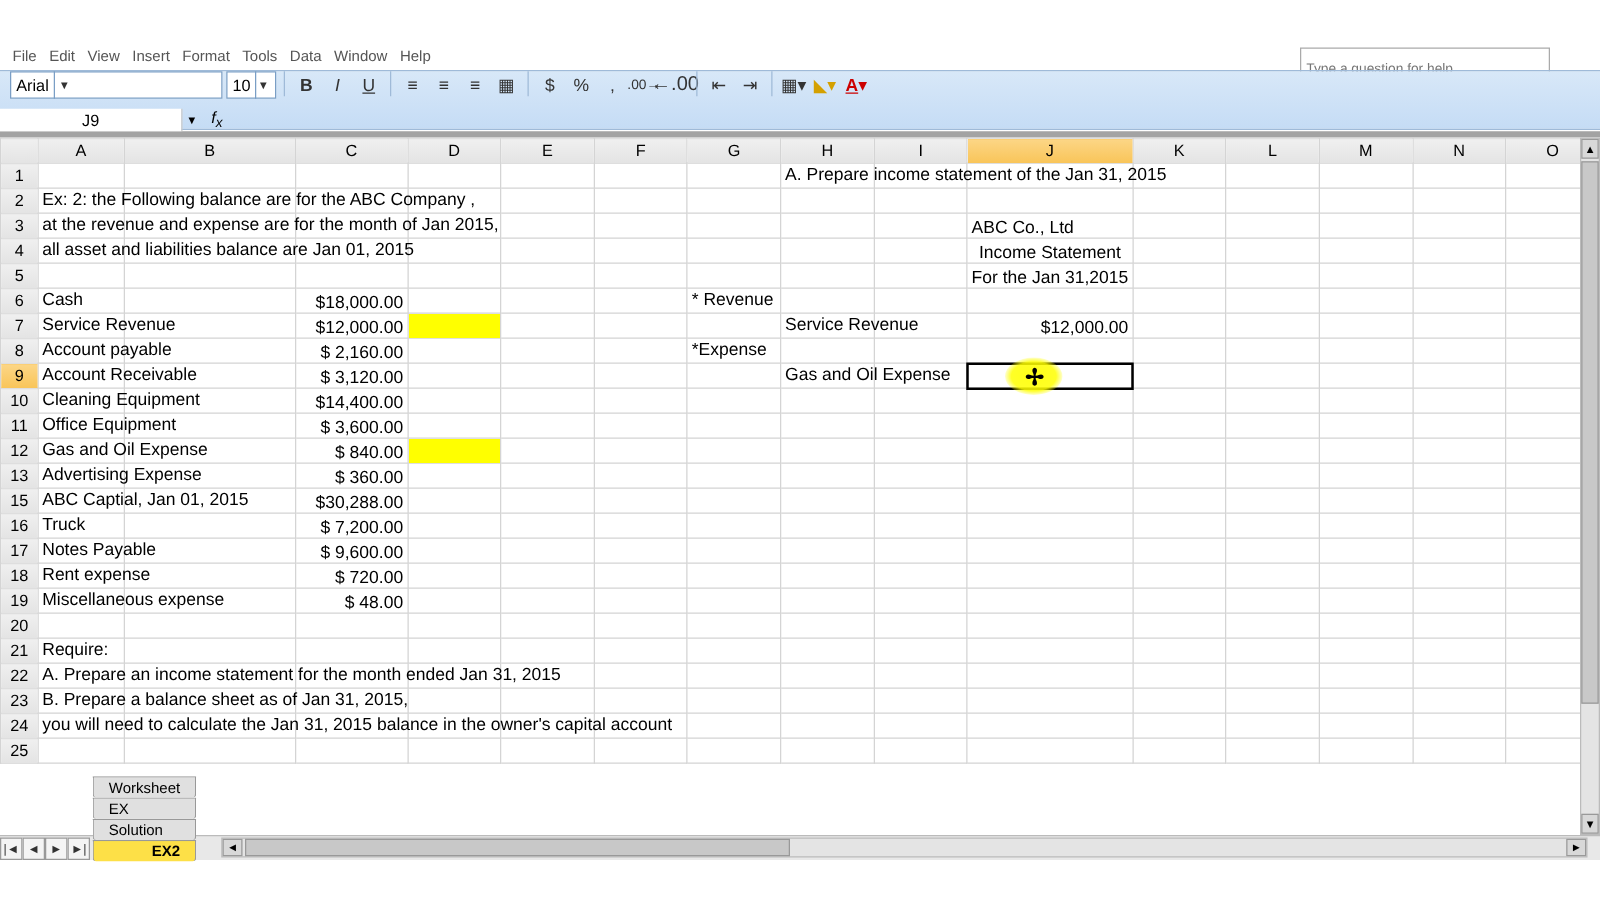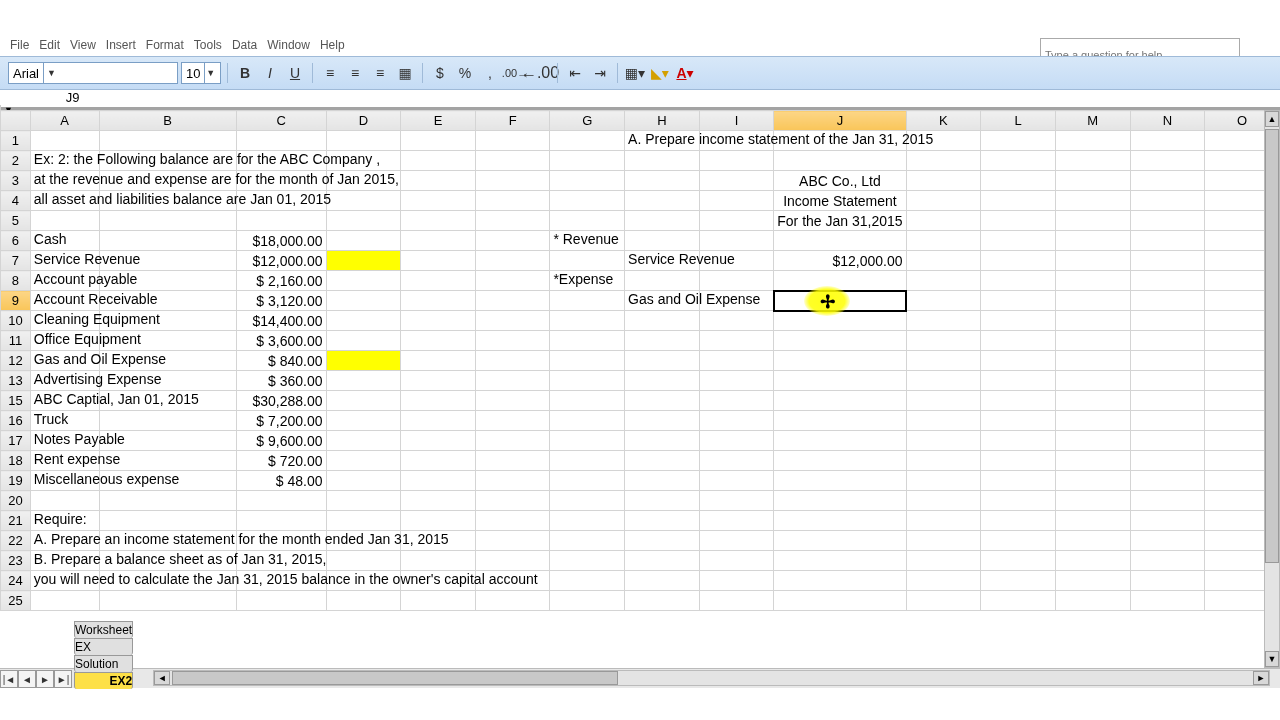--- a/index.html
+++ b/index.html
@@ -3,29 +3,29 @@
 <meta charset="utf-8">
 <style>
 * { box-sizing: border-box; margin: 0; padding: 0; font-family: Arial, sans-serif; }
 body { background: #fff; font-size: 13px; overflow: hidden; width: 1280px; height: 720px; position: relative; }
 
 .topbar { position: absolute; top: 38px; left: 0; right: 0; height: 18px; background: #fff; padding: 0 10px; font-size: 12px; }
 .topbar .menu-item { margin-right: 10px; color: #555; }
 .topbar-right { position: absolute; right: 40px; top: 38px; }
 .q-box { border: 1px solid #aaa; width: 200px; height: 34px; padding: 11px 4px; font-size: 11px; color: #888; }
 
-.toolbar { position: absolute; top: 56px; left: 0; right: 0; height: 34px; background: linear-gradient(#d8e8f8, #c5dcf5); border-top: 1px solid #9fbad8; border-bottom: 1px solid #9fbad8; display: flex; align-items: center; padding: 0 8px; gap: 3px; }
+.toolbar { position: absolute; top: 56px; left: 0; right: 0; height: 48px; background: linear-gradient(#d8e8f8, #c5dcf5); border-top: 1px solid #9fbad8; border-bottom: 1px solid #9fbad8; display: flex; align-items: flex-start; padding: 0 8px; gap: 3px; }
 .font-box { background: #fff; border: 1px solid #7a9ec5; height: 22px; padding: 0 4px; font-size: 13px; display: flex; align-items: center; }
 .font-name { width: 170px; }
 .font-size { width: 40px; }
 .dd { width: 16px; height: 22px; border-left: 1px solid #7a9ec5; display:flex; align-items:center; justify-content:center; font-size:9px; color:#333; margin-left:4px; }
 .tb-btn { width: 22px; height: 22px; display: inline-flex; align-items: center; justify-content: center; font-size: 14px; color: #333; cursor: pointer; border-radius: 2px; }
 .tb-sep { width: 1px; height: 20px; background: #9fbad8; margin: 0 3px; }
 
-.namebox-row { position: absolute; top: 90px; left: 0; right: 0; height: 20px; display: flex; align-items: flex-start; border-bottom: 3px solid #a3a3a3; flex-direction: column; }
+.namebox-row { position: absolute; top: 90px; left: 0; right: 0; height: 20px; display: flex; align-items: flex-end; border-bottom: 5px solid #a3a3a3; }
 .namebox { width: 145px; height: 18px; border: none; padding: 0 10px; font-size: 13px; text-align: center; background:#fff; }
 .nb-dd { width:16px; height:18px; border-left:1px solid #ccc; display:flex; align-items:center; justify-content:center; font-size:9px; }
 .fx { font-style: italic; font-size: 13px; padding: 0 8px; }
 
 .grid-wrap { position: absolute; top: 110px; left: 0; right: 0; bottom: 52px; overflow: hidden; }
 table.sheet { border-collapse: collapse; table-layout: fixed; }
 .sheet th, .sheet td { border: 1px solid #d4d4d4; height: 20px; font-size: 14px; padding: 0 3px; white-space: nowrap; overflow: visible; position: relative;}
 .sheet th { background: linear-gradient(#f0f0f0,#e4e4e4); font-weight: normal; text-align: center; font-size: 13px; }
 th.rowh { width: 30px; text-align: center; font-size:13px; }
 th.colh { text-align: center; }
@@ -35,21 +35,21 @@
 td.right { text-align: right; }
 td.money { font-variant-numeric: tabular-nums; }
 td.active-cell { outline: 2px solid #000; outline-offset: -1px; z-index: 2; }
 .cursor-spot { position: absolute; width: 46px; height: 30px; background: radial-gradient(ellipse, rgba(255,255,0,0.9) 0%, rgba(255,255,0,0.85) 55%, rgba(255,255,0,0) 75%); border-radius: 50%; pointer-events: none; z-index: 3; }
 .cursor-plus { position: absolute; font-size: 18px; font-weight: bold; color: #000; z-index:4; pointer-events:none; }
 .nowrap-over { position:absolute; left:3px; top:0; z-index:1; white-space:nowrap; font-size:14px; }
 
 .tabs-row { position: absolute; bottom: 32px; left: 0; right: 0; height: 20px; display: flex; align-items: flex-end; background: #e8e8e8; border-top:1px solid #bbb; }
 .tab-nav { display: flex; }
 .tab-nav-btn { width: 18px; height: 18px; border: 1px solid #999; background:#f4f4f4; display:inline-flex; align-items:center; justify-content:center; font-size:10px; color:#333;}
-.tab { padding: 1px 0; font-size: 12px; border: 1px solid #999; border-bottom: none; margin-left: 2px; background: #e0e0e0; border-radius: 0 0 3px 3px; transform: translateY(1px); }
+.tab { padding: 1px 12px; font-size: 12px; border: 1px solid #999; border-bottom: none; margin-left: 2px; background: #e0e0e0; border-radius: 0 0 3px 3px; transform: translateY(1px); }
 .tab.active { background: #fde047; font-weight: bold; text-align: right; }
 .h-scroll { flex: 1; margin: 0 10px 2px 20px; height: 16px; background: #e4e4e4; border: 1px solid #bbb; position:relative; }
 .h-scroll .thumb { position:absolute; left:18px; top:0; bottom:0; width:40%; background:#c8c8c8; border:1px solid #999;}
 .h-scroll .arr { position:absolute; top:0; bottom:0; width:16px; background:#d8d8d8; display:flex; align-items:center; justify-content:center; font-size:9px; border:1px solid #999;}
 .arr-l{left:0}.arr-r{right:0}
 
 .v-scroll { position: absolute; right: 0; top: 110px; bottom: 52px; width: 16px; background:#e4e4e4; border:1px solid #bbb; }
 .v-scroll .thumb { position:absolute; top:18px; left:0; right:0; height:78%; background:#c8c8c8; border:1px solid #999;}
 .v-scroll .arr { position:absolute; left:0; right:0; height:16px; background:#d8d8d8; display:flex; align-items:center; justify-content:center; font-size:9px; border:1px solid #999;}
 .arr-u{top:0}.arr-d{bottom:0}
@@ -174,21 +174,21 @@
             <span class="nowrap-over">at the revenue and expense are for the month of Jan 2015,</span>
           </td>
           <td></td>
           <td></td>
           <td></td>
           <td></td>
           <td></td>
           <td></td>
           <td></td>
           <td></td>
-          <td style="text-align: center;">ABC Co., Ltd</td>
+          <td style="text-align: left;">ABC Co., Ltd</td>
           <td></td>
           <td></td>
           <td></td>
           <td></td>
           <td></td>
         </tr>
         <tr>
           <th class="rowh">4</th>
           <td style="position: relative;">
             <span class="nowrap-over">all asset and liabilities balance are Jan 01, 2015</span>

